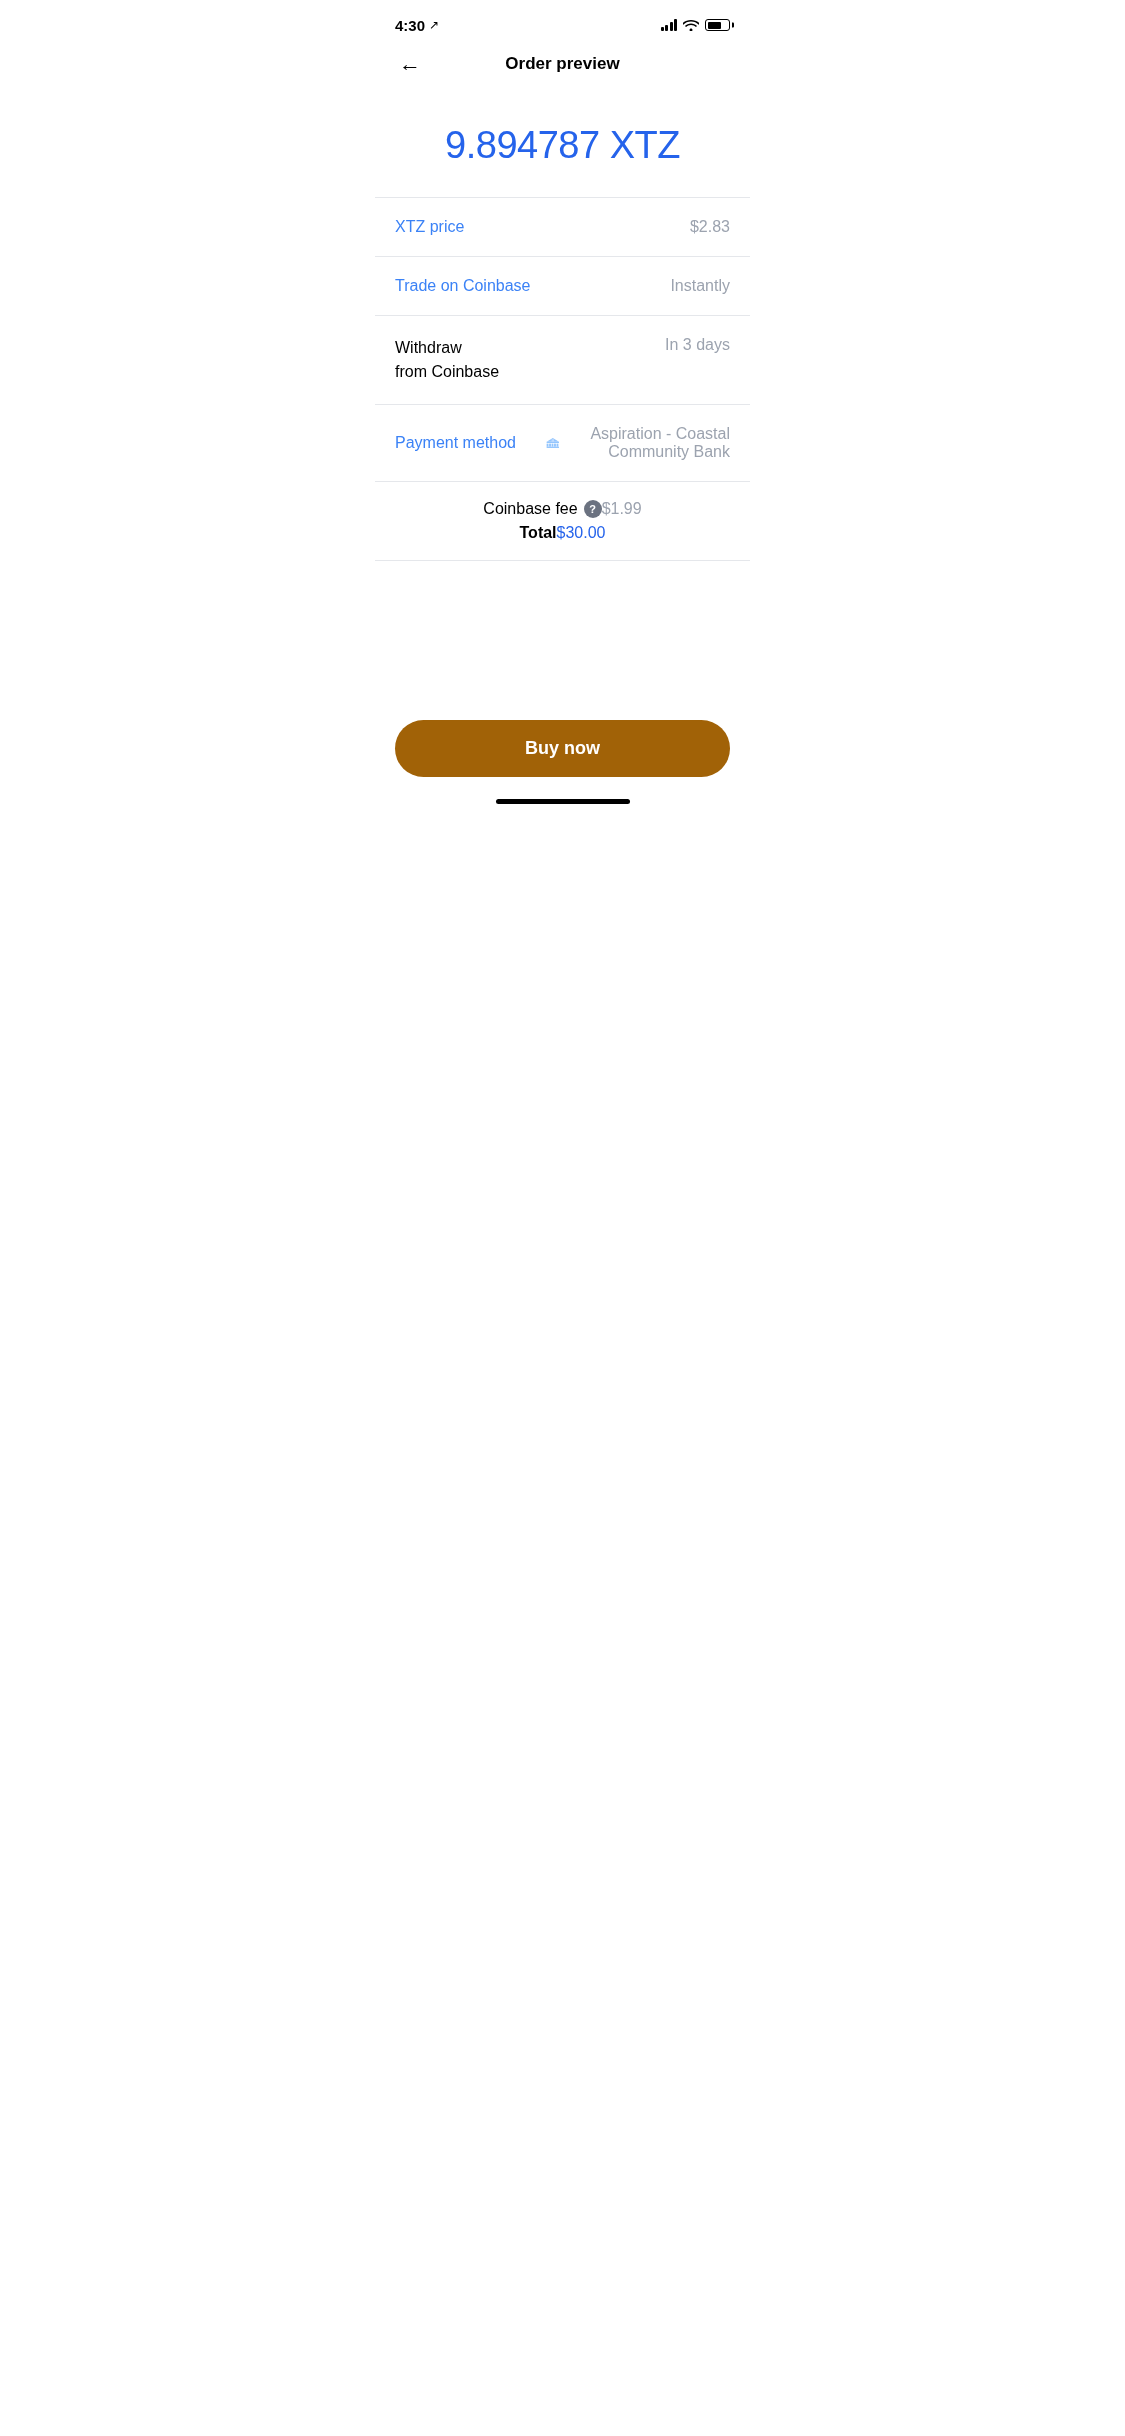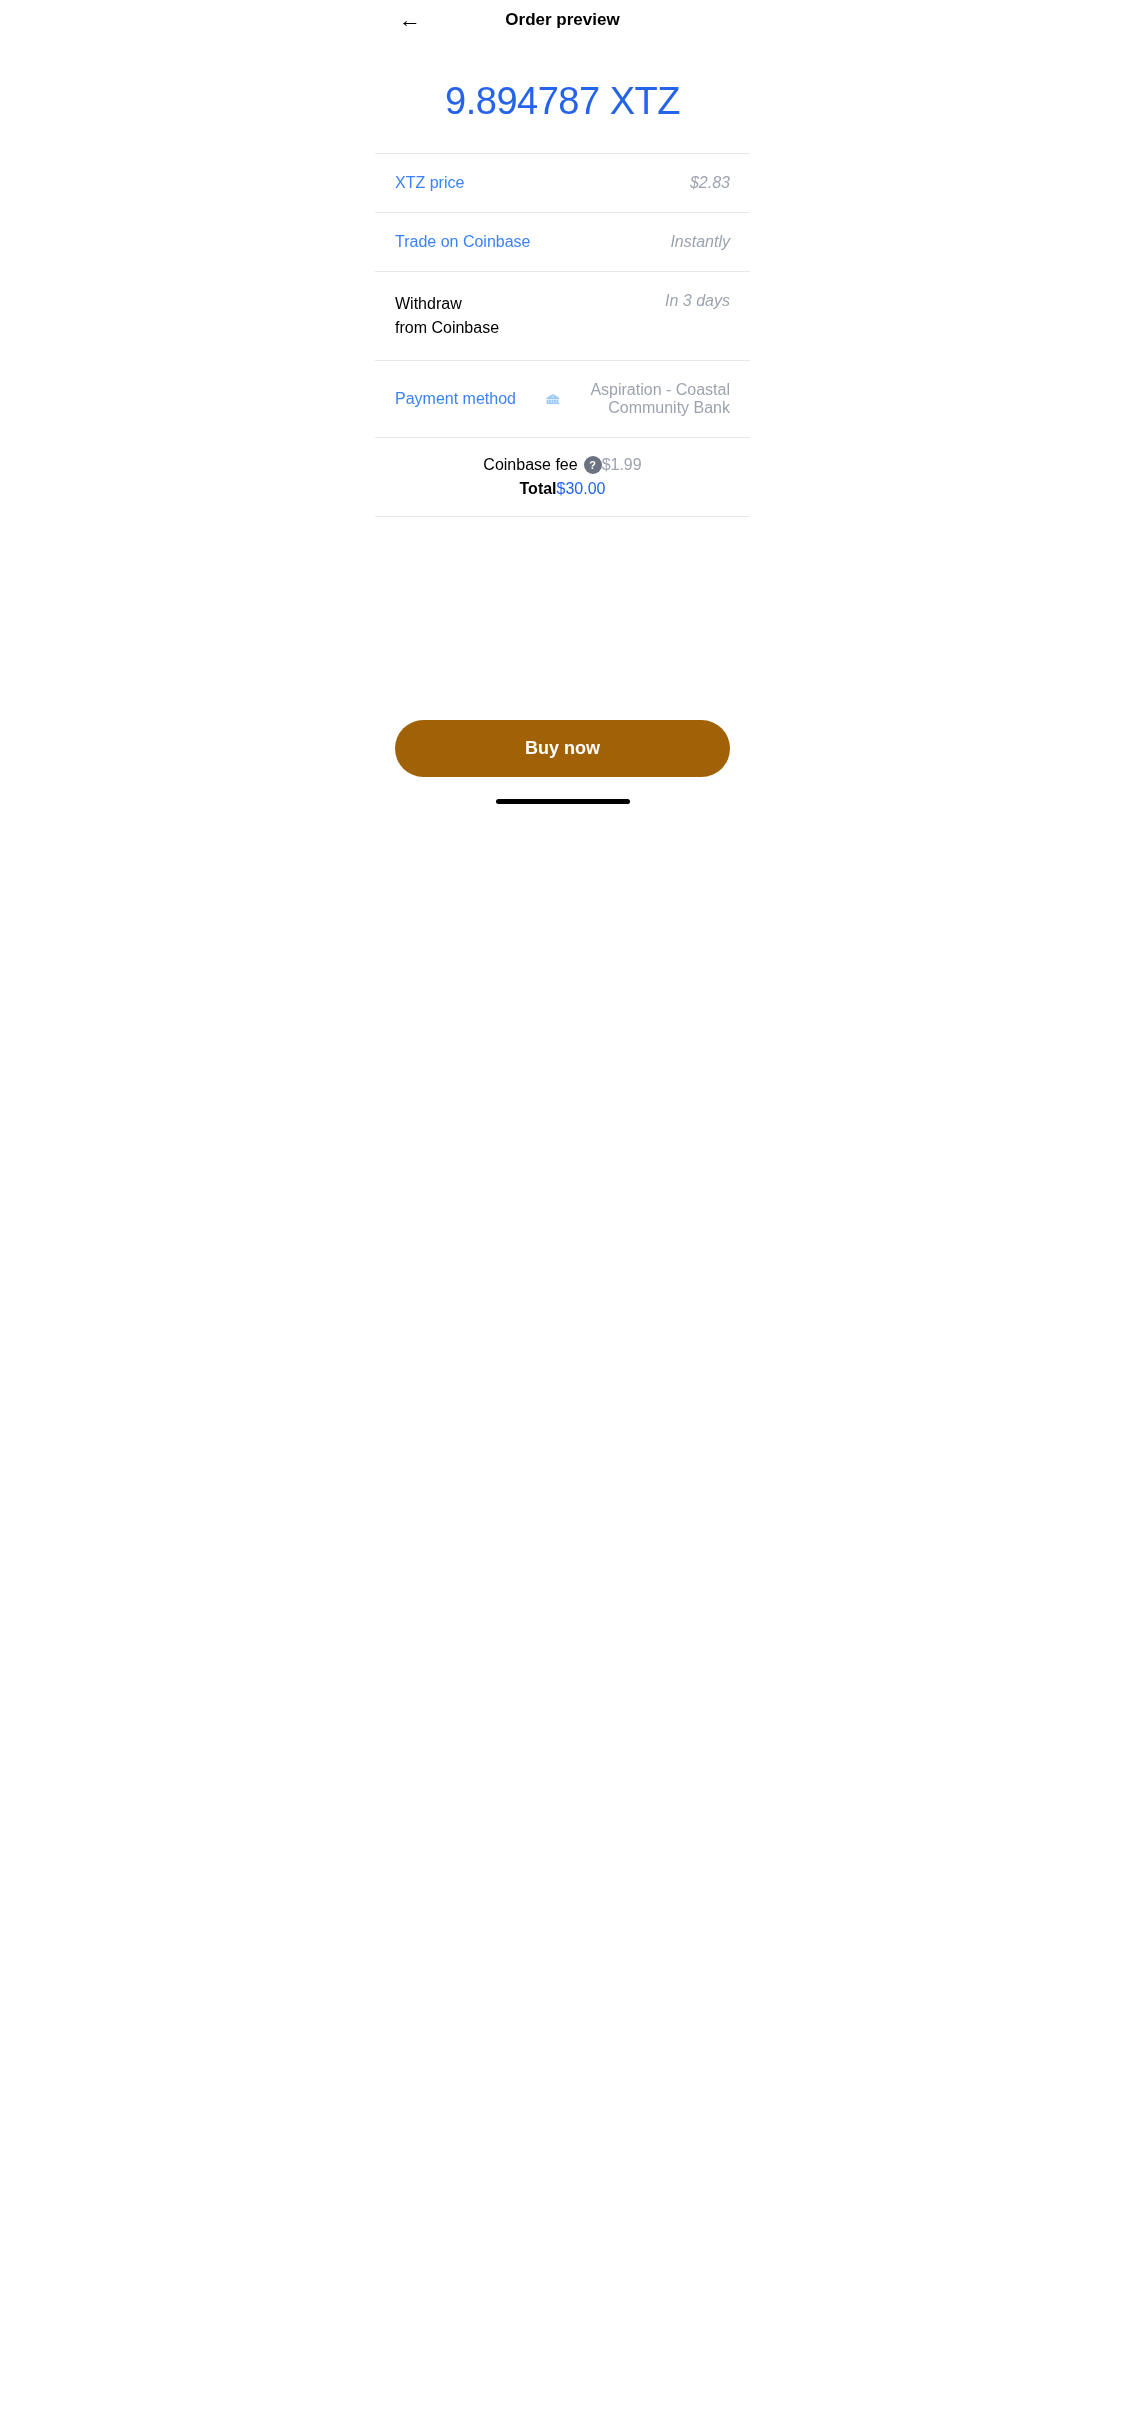--- a/index.html
+++ b/index.html
@@ -146,21 +146,20 @@
       color: #000;
       font-weight: 400;
       line-height: 1.5;
     }
 
     .row-value {
       font-size: 16px;
       color: #9ca3af;
       font-weight: 400;
       text-align: center;
-      font-style: italic;
     }
 
     .row-value-payment {
       display: flex;
       align-items: center;
       gap: 6px;
       color: #9ca3af;
       font-size: 16px;
       text-align: right;
       max-width: 55%;
@@ -272,20 +271,45 @@
 
     .bottom-area {
       margin-top: auto;
     }
   </style>
 </head>
 <body>
 
 <div class="page-wrapper">
 
+  <div class="status-bar">
+    <div style="display:flex; align-items:center; gap:4px;">
+      <span class="status-time">4:30</span>
+      <span style="font-size:12px; color:#000;">↗</span>
+    </div>
+    <div class="status-icons">
+
+      <div class="signal-icon">
+        <div class="signal-bar" style="height: 4px;"></div>
+        <div class="signal-bar" style="height: 6px;"></div>
+        <div class="signal-bar" style="height: 9px;"></div>
+        <div class="signal-bar" style="height: 12px;"></div>
+      </div>
+
+      <svg width="16" height="12" viewBox="0 0 16 12" fill="none">
+        <path d="M8 9.5C8.83 9.5 9.5 10.17 9.5 11S8.83 12.5 8 12.5 6.5 11.83 6.5 11 7.17 9.5 8 9.5z" fill="#000"></path>
+        <path d="M8 6C9.93 6 11.68 6.78 12.95 8.05L14.05 6.95C12.5 5.4 10.36 4.5 8 4.5S3.5 5.4 1.95 6.95L3.05 8.05C4.32 6.78 6.07 6 8 6z" fill="#000"></path>
+        <path d="M8 2.5c3.04 0 5.78 1.23 7.77 3.22L16.9 4.59C14.63 2.32 11.47 1 8 1S1.37 2.32-.9 4.59L.23 5.72C2.22 3.73 4.96 2.5 8 2.5z" fill="#000"></path>
+      </svg>
+
+      <div class="battery-icon">
+        <div class="battery-fill"></div>
+      </div>
+    </div>
+  </div>
 
   <div class="nav-bar">
     <div class="back-button">
       <span style="font-size: 22px; color: #000; font-weight: 300;">←</span>
     </div>
     <span class="nav-title">Order preview</span>
   </div>
 
   <div class="amount-section">
     <div class="amount-value">9.894787 XTZ</div>

